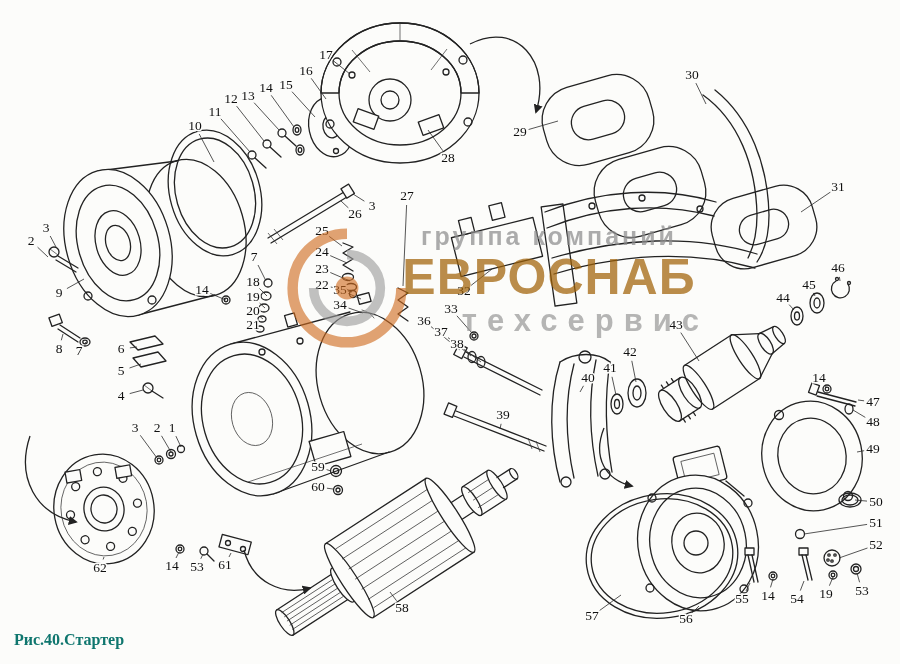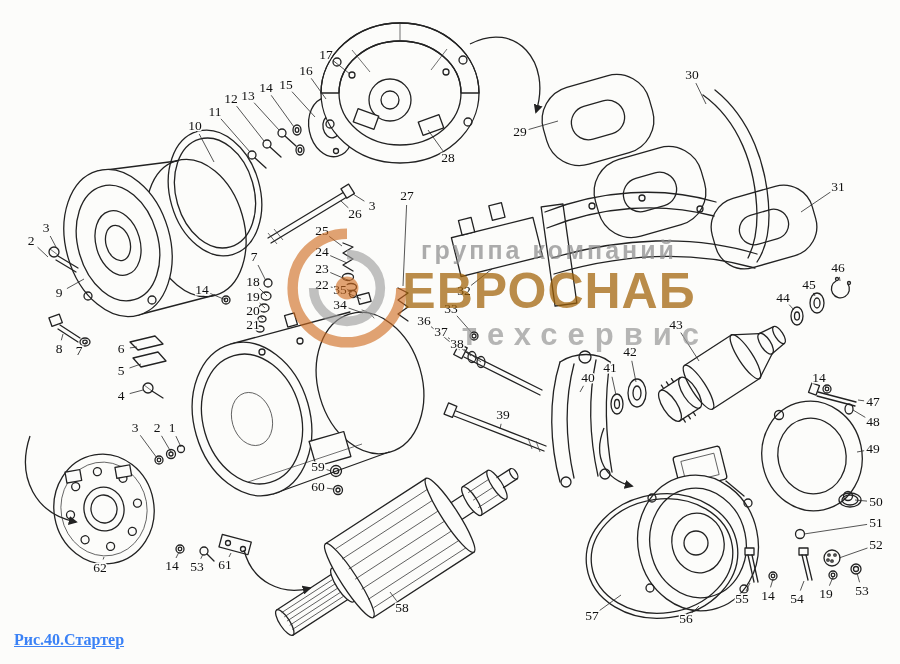--- a/index.html
+++ b/index.html
@@ -547,21 +547,21 @@
       </g>
 </svg>
 
 <div class="watermark">
   <svg class="wm-logo" viewBox="0 0 130 130">
     <path d="M65,8 A57,57 0 1 0 122,65" fill="none" stroke="#cf6a1c" stroke-width="11" opacity="0.85"></path>
     <path d="M65,30 A35,35 0 1 1 30,65" fill="none" stroke="#9a9a9a" stroke-width="10" opacity="0.85"></path>
     <circle cx="65" cy="65" r="12" fill="#cf6a1c" opacity="0.85"></circle>
   </svg>
   <div class="wm-text">
-    <div class="wm-l1" style="color: rgb(141, 141, 141); margin-top: 14px;">группа компаний</div>
+    <div class="wm-l1" style="color: rgb(141, 141, 141);">группа компаний</div>
     <div class="wm-l2" style="color: #a16207; text-align: center;">ЕВРОСНАБ</div>
     <div class="wm-l3" style="color: rgb(154, 154, 154);">техсервис</div>
   </div>
 </div>
 
-<div class="caption" style="color: #3b82f6; text-decoration: underline;">Рис.40.Стартер</div>
+<div class="caption" style="color: #0f766e;">Рис.40.Стартер</div>
 
 </div>
 
 </body></html>

